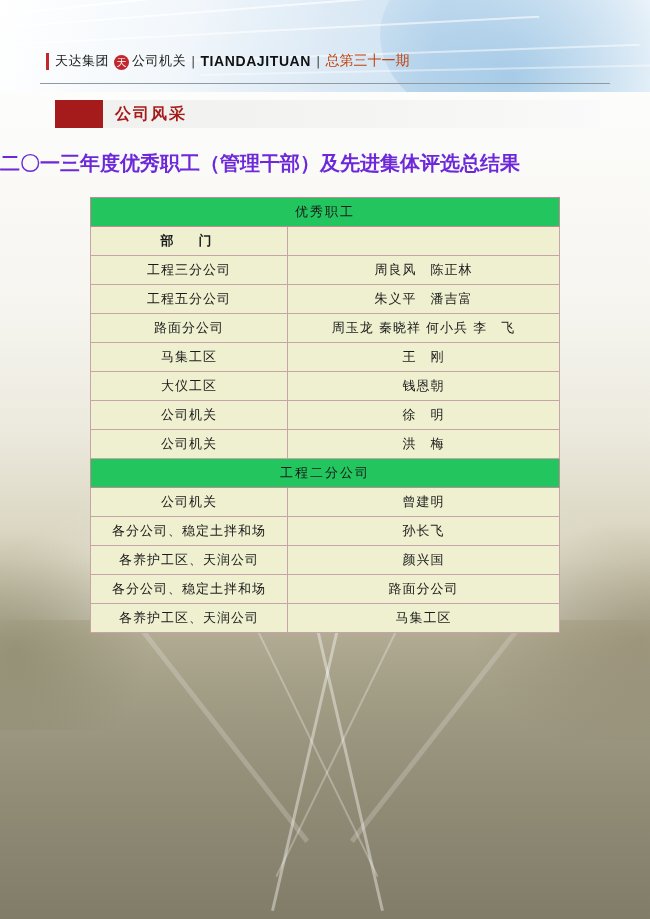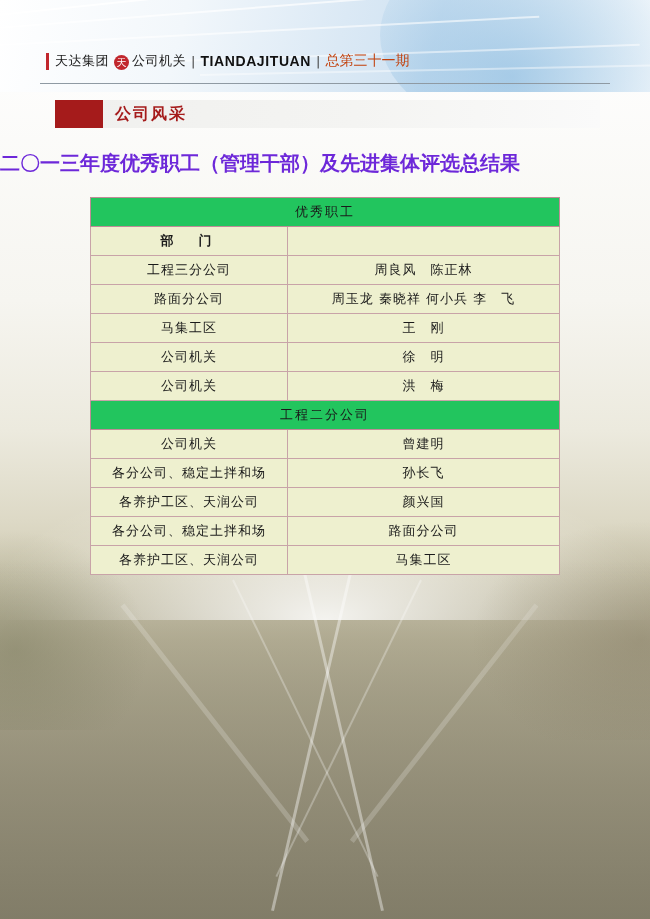--- a/index.html
+++ b/index.html
@@ -301,28 +301,36 @@
       </tr>
       <tr>
         <td class="col-head">部　门</td>
         <td class="blank"></td>
       </tr>
       <tr>
         <td>工程三分公司</td>
         <td>周良风　陈正林</td>
       </tr>
       <tr>
+        <td>工程五分公司</td>
+        <td>朱义平　潘吉富</td>
+      </tr>
+      <tr>
         <td>路面分公司</td>
         <td>周玉龙 秦晓祥 何小兵 李　飞</td>
       </tr>
       <tr>
         <td>马集工区</td>
         <td>王　刚</td>
       </tr>
       <tr>
+        <td>大仪工区</td>
+        <td>钱恩朝</td>
+      </tr>
+      <tr>
         <td>公司机关</td>
         <td>徐　明</td>
       </tr>
       <tr>
         <td>公司机关</td>
         <td>洪　梅</td>
       </tr>
 
       <tr>
         <td class="sec-head" colspan="2">工程二分公司</td>

